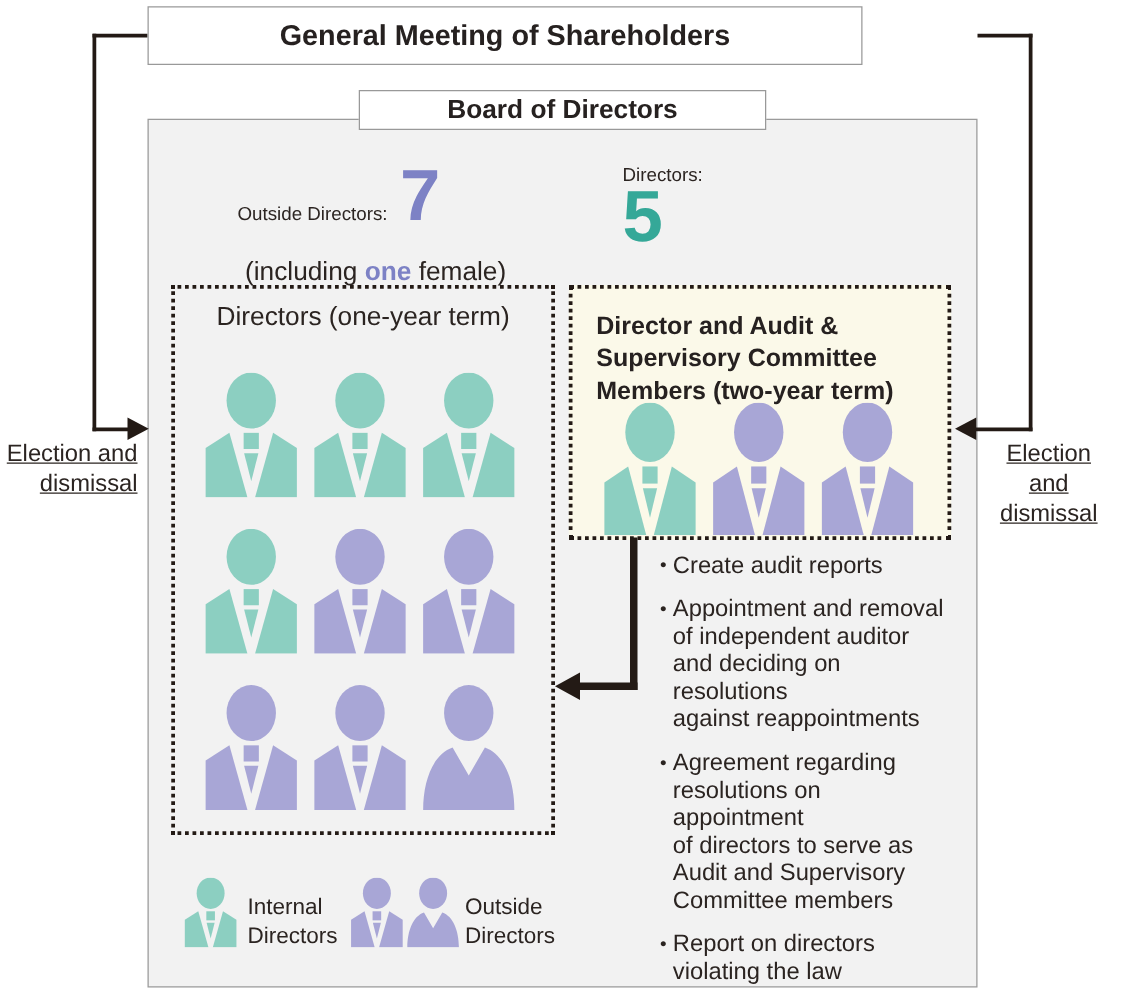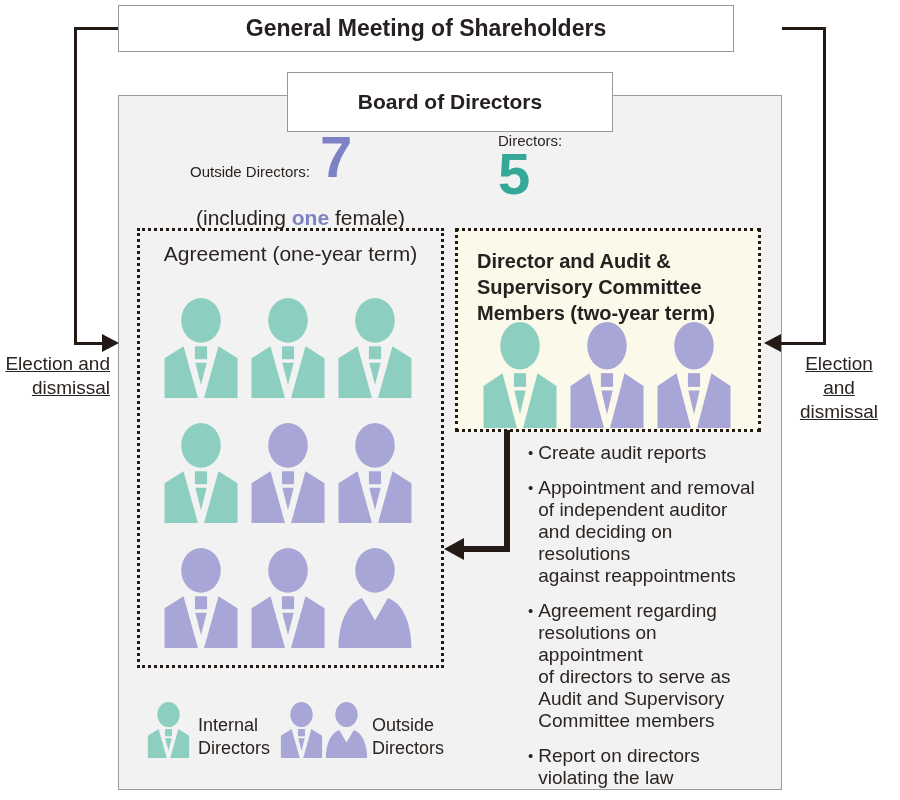--- a/index.html
+++ b/index.html
@@ -16,22 +16,22 @@
   .abs{position:absolute;}
   .panel{
     left:118px;top:95px;width:664px;height:695px;
     background:#f2f2f2;border:1.5px solid #9b9b9b;box-sizing:border-box;
   }
   .white-box{
     background:#fff;border:1.5px solid var(--border-gray);box-sizing:border-box;
     display:flex;align-items:center;justify-content:center;
     font-weight:bold;color:#262120;z-index:3;
   }
-  .shareholders-box{left:118px;top:5px;width:616px;height:47px;font-size:23px;}
-  .board-box{left:287px;top:72px;width:326px;height:60px;font-size:21px;}
+  .shareholders-box{left:118px;top:5px;width:572px;height:47px;font-size:23px;}
+  .board-box{left:287px;top:72px;width:326px;height:32px;font-size:21px;}
   .ln{position:absolute;background:var(--line);z-index:2;}
   .ah{position:absolute;width:0;height:0;z-index:2;}
   .ah-right{border-left:17px solid var(--line);border-top:9px solid transparent;border-bottom:9px solid transparent;}
   .ah-left{border-right:17px solid var(--line);border-top:9px solid transparent;border-bottom:9px solid transparent;}
   .ah-left-big{border-right:20px solid var(--line);border-top:11px solid transparent;border-bottom:11px solid transparent;}
   .elect{font-size:19px;line-height:24px;white-space:pre-line;color:var(--text);z-index:2;text-decoration:underline;}
   .elect-l{left:4px;top:352px;width:106px;text-align:right;}
   .elect-r{left:790px;top:352px;width:98px;text-align:center;}
   .stats-group{display:flex;align-items:baseline;z-index:2;}
   .stats-label{font-size:15px;color:var(--text);}
@@ -121,21 +121,21 @@
     <span>(including</span>
     <span class="include-hl">one</span>
     <span>female)</span>
   </div>
   <div class="abs stats-group" style="left:488px;top:132px;flex-direction:column;">
     <span class="stats-label">Directors:</span>
     <span class="stats-count count-teal">5</span>
   </div>
 
   <div class="abs dotted-box left-box"></div>
-  <div class="abs left-box-title">Agreement (one-year term)</div>
+  <div class="abs left-box-title">Directors (one-year term)</div>
   <div class="abs member-grid">
       <svg class="person" viewBox="0 0 100 116" preserveAspectRatio="none" style="color:#8ccfc1">
         <use href="#icon-male"></use>
       </svg>
       <svg class="person" viewBox="0 0 100 116" preserveAspectRatio="none" style="color:#8ccfc1">
         <use href="#icon-male"></use>
       </svg>
       <svg class="person" viewBox="0 0 100 116" preserveAspectRatio="none" style="color:#8ccfc1">
         <use href="#icon-male"></use>
       </svg>

